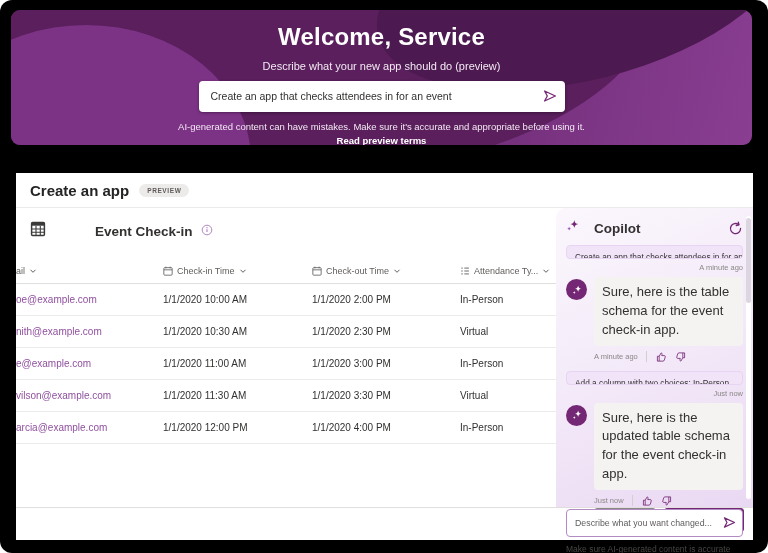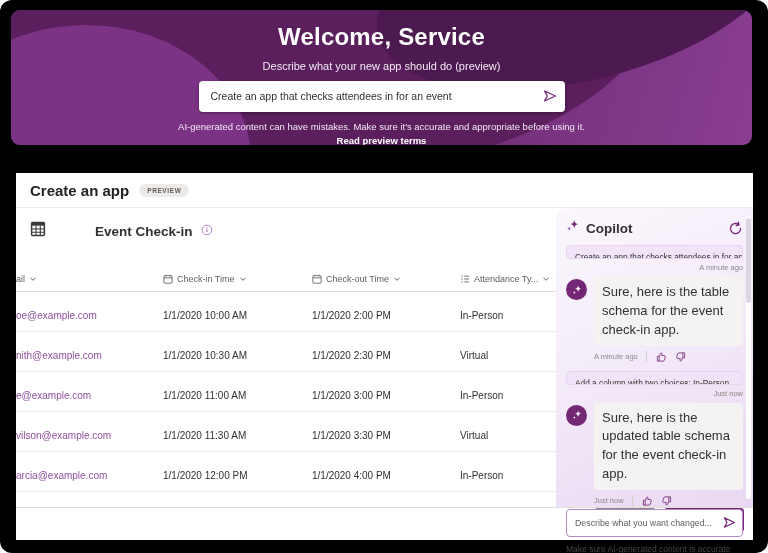--- a/index.html
+++ b/index.html
@@ -29,33 +29,33 @@
   .win-title{font-size:15px;font-weight:bold;color:#242424;}
   .badge{margin-left:10px;background:#edebe9;color:#5d5a58;font-size:6.5px;font-weight:bold;letter-spacing:.6px;
     padding:3px 8px;border-radius:8px;}
   .win-content{flex:1;display:flex;min-height:0;position:relative;}
 
   
   .table-side{width:540px;flex:none;display:flex;flex-direction:column;}
   .section-title{display:flex;align-items:center;gap:8px;margin:13px 0 0 14px;}
   .section-title .name{font-size:13.5px;font-weight:bold;color:#323130;padding-left:41px;}
   .grid{margin-top:17px;}
-  .grid-row{display:grid;grid-template-columns:147px 149px 148px 1fr;align-items:center;margin-top:8px;}
+  .grid-row{display:grid;grid-template-columns:147px 149px 148px 1fr;align-items:center;}
   .grid-head{height:25px;border-bottom:1px solid #e1dfdd;}
   .th{display:flex;align-items:center;gap:4px;font-size:9px;color:#605e5c;cursor:pointer;}
   .tr{height:31px;border-bottom:1px solid #edebe9;}
   .td{font-size:10px;color:#323130;}
   .td.email{color:#8f4f9e;cursor:pointer;}
 
   
   .copilot-panel{position:absolute;right:0;top:0;bottom:0;width:197px;
     background:linear-gradient(155deg,#fbf7fd 0%,#f4ebf9 45%,#e9d8f2 100%);
     border-top-left-radius:10px;display:flex;flex-direction:column;padding:0 10px;box-sizing:border-box;}
   .copilot-header{display:flex;align-items:center;padding:11px 0 8px;flex:none;}
-  .copilot-title{font-size:13.5px;font-weight:bold;color:#323130;margin-left:6px;flex:1;}
+  .copilot-title{font-size:13.5px;font-weight:bold;color:#323130;margin-left:14px;flex:1;}
   .icon-btn{border:none;background:transparent;padding:0;cursor:pointer;display:flex;align-items:center;}
   .bubble-user{background:#f1e3f8;border:1px solid #e7d4f2;border-radius:4px;padding:6px 8px;font-size:8.3px;
     color:#323130;line-height:1.4;white-space:normal;overflow:hidden;}
   .bubble-user.oneline{white-space:nowrap;}
   .time-right{font-size:7.5px;color:#8a8886;text-align:right;margin:4px 0 2px;}
   .msg-bot{display:flex;gap:7px;margin-top:3px;}
   .avatar{width:21px;height:21px;border-radius:50%;background:#742774;flex:none;display:flex;align-items:center;justify-content:center;margin-top:2px;}
   .bubble-bot{background:#f4f3f2;border-radius:4px;padding:6px 8px;font-size:13px;color:#323130;line-height:1.45;flex:1;}
   .feedback{display:flex;align-items:center;gap:8px;margin:5px 0 2px 28px;}
   .feedback .t{font-size:7.5px;color:#8a8886;}

